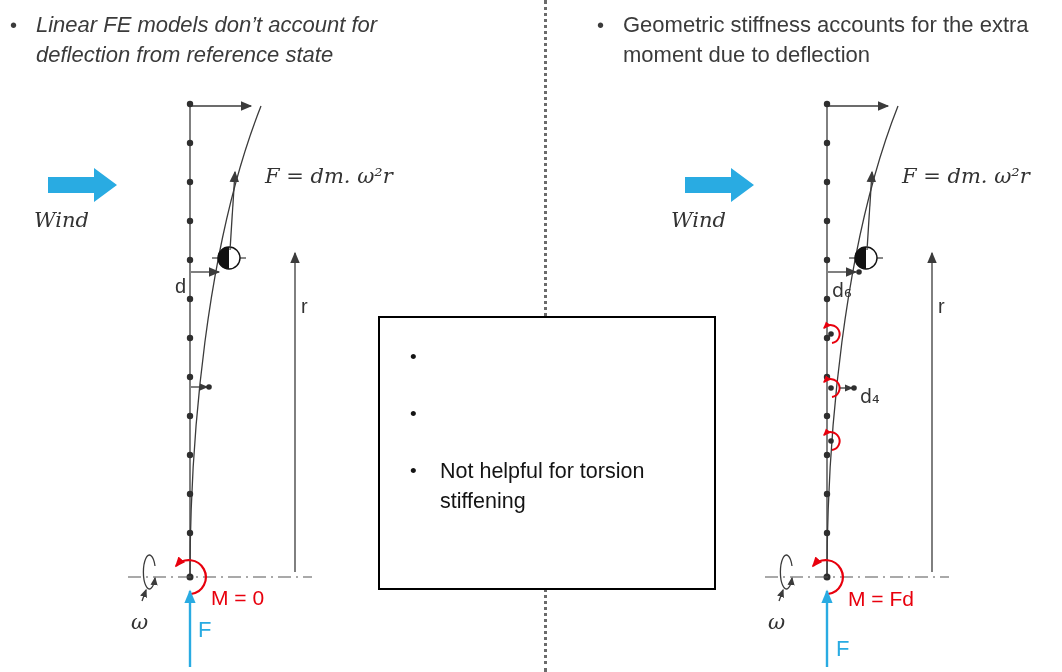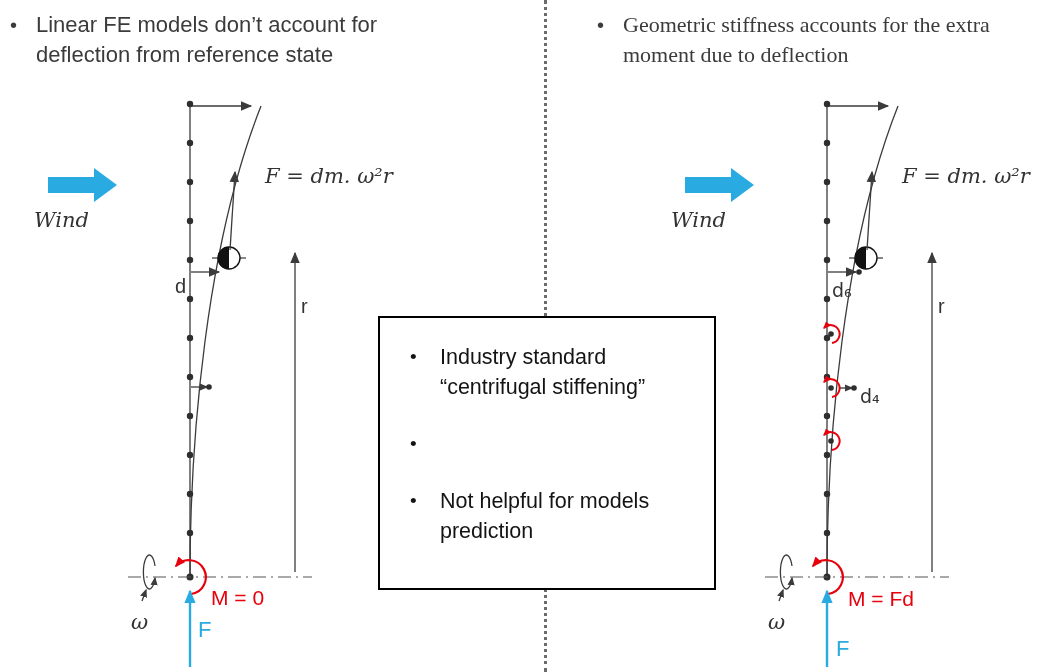--- a/index.html
+++ b/index.html
@@ -5,23 +5,23 @@
   html,body { margin:0; padding:0; background:#fff; }
   .canvas {
     position:relative; width:1062px; height:672px; background:#ffffff;
     font-family:"Liberation Sans", sans-serif; overflow:hidden;
   }
   
   .top-bullet { position:absolute; top:10px; display:flex; color:#3b3b3b;
     font-size:22px; line-height:30px; }
   .top-bullet .marker { width:26px; flex:0 0 26px; font-size:20px; }
   .left-b  { left:10px;  }
-  .left-b  .btxt { width:382px; }
+  .left-b  .btxt { width:382px;font-style:italic; }
   .right-b { left:597px; }
-  .right-b .btxt { width:408px;font-family:Liberation Serif, serif; }
+  .right-b .btxt { width:408px; }
 
   
   .divider { position:absolute; left:544px; top:0; height:672px; width:0;
     border-left:3px dotted #6b6b6b; z-index:1; }
 
   
   .center-box { position:absolute; left:378px; top:316px; width:338px; height:274px;
     border:2px solid #000; background:#fff; z-index:2; box-sizing:border-box; }
   .center-box ul { list-style:none; margin:24px 0 0 0; padding:0 16px 0 30px; }
   .center-box li { display:flex; margin-bottom:27px; font-size:21.5px; line-height:30px; color:#141414; }
@@ -189,25 +189,24 @@
     <span class="marker">•</span>
     <span class="btxt">Geometric stiffness accounts for the extra moment due to deflection</span>
   </div>
 
   <div class="divider"></div>
 
   <div class="center-box">
     <ul>
       <li>
         <span class="marker">•</span>
-        <span>Industry standard “centrifugal stiffening”</span>
       </li>
       <li>
         <span class="marker">•</span>
       </li>
       <li>
         <span class="marker">•</span>
-        <span>Not helpful for models prediction</span>
+        <span>Not helpful for torsion stiffening</span>
       </li>
     </ul>
   </div>
 
 </div>
 
 </body></html>

